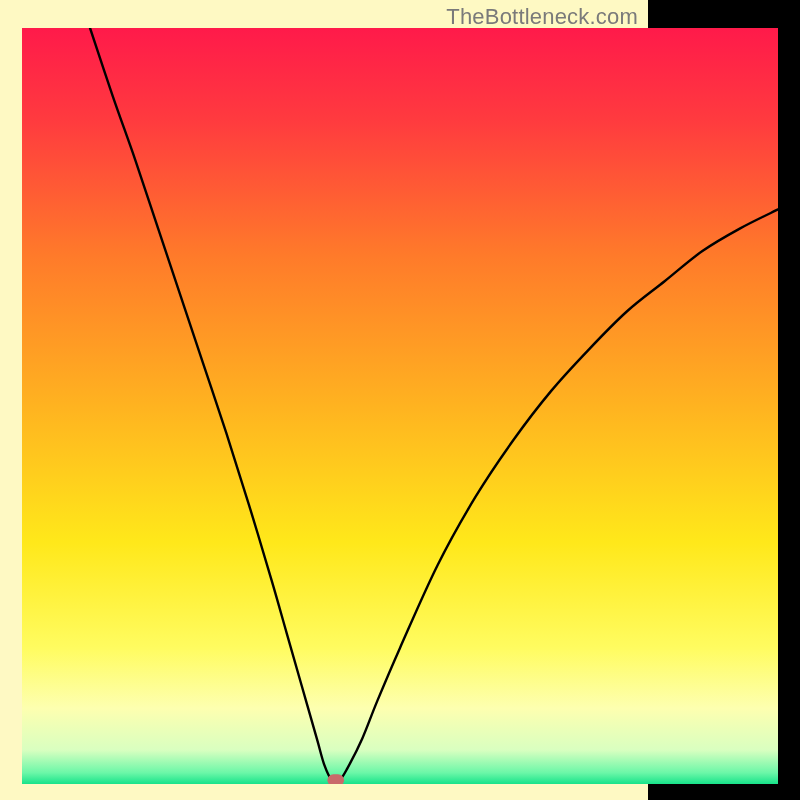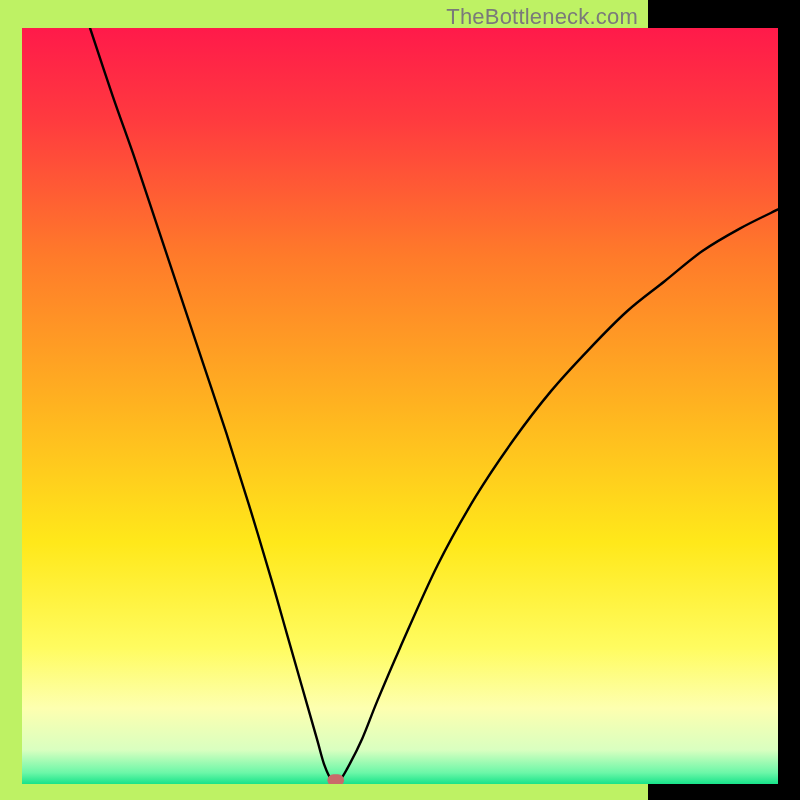--- a/index.html
+++ b/index.html
@@ -8,21 +8,21 @@
     width: 800px;
     height: 800px;
     background: #000;
     font-family: Arial, Helvetica, sans-serif;
     overflow: hidden;
   }
   .frame {
     position: relative;
     width: 648px;
     height: 800px;
-    background: #bef264;
+    background: #fef9c3;
     text-align: center;
   }
   .watermark {
     position: absolute;
     top: 4px;
     right: 10px;
     color: #7a7a7a;
     font-size: 22px;
     font-weight: 500;
     letter-spacing: 0.2px;

